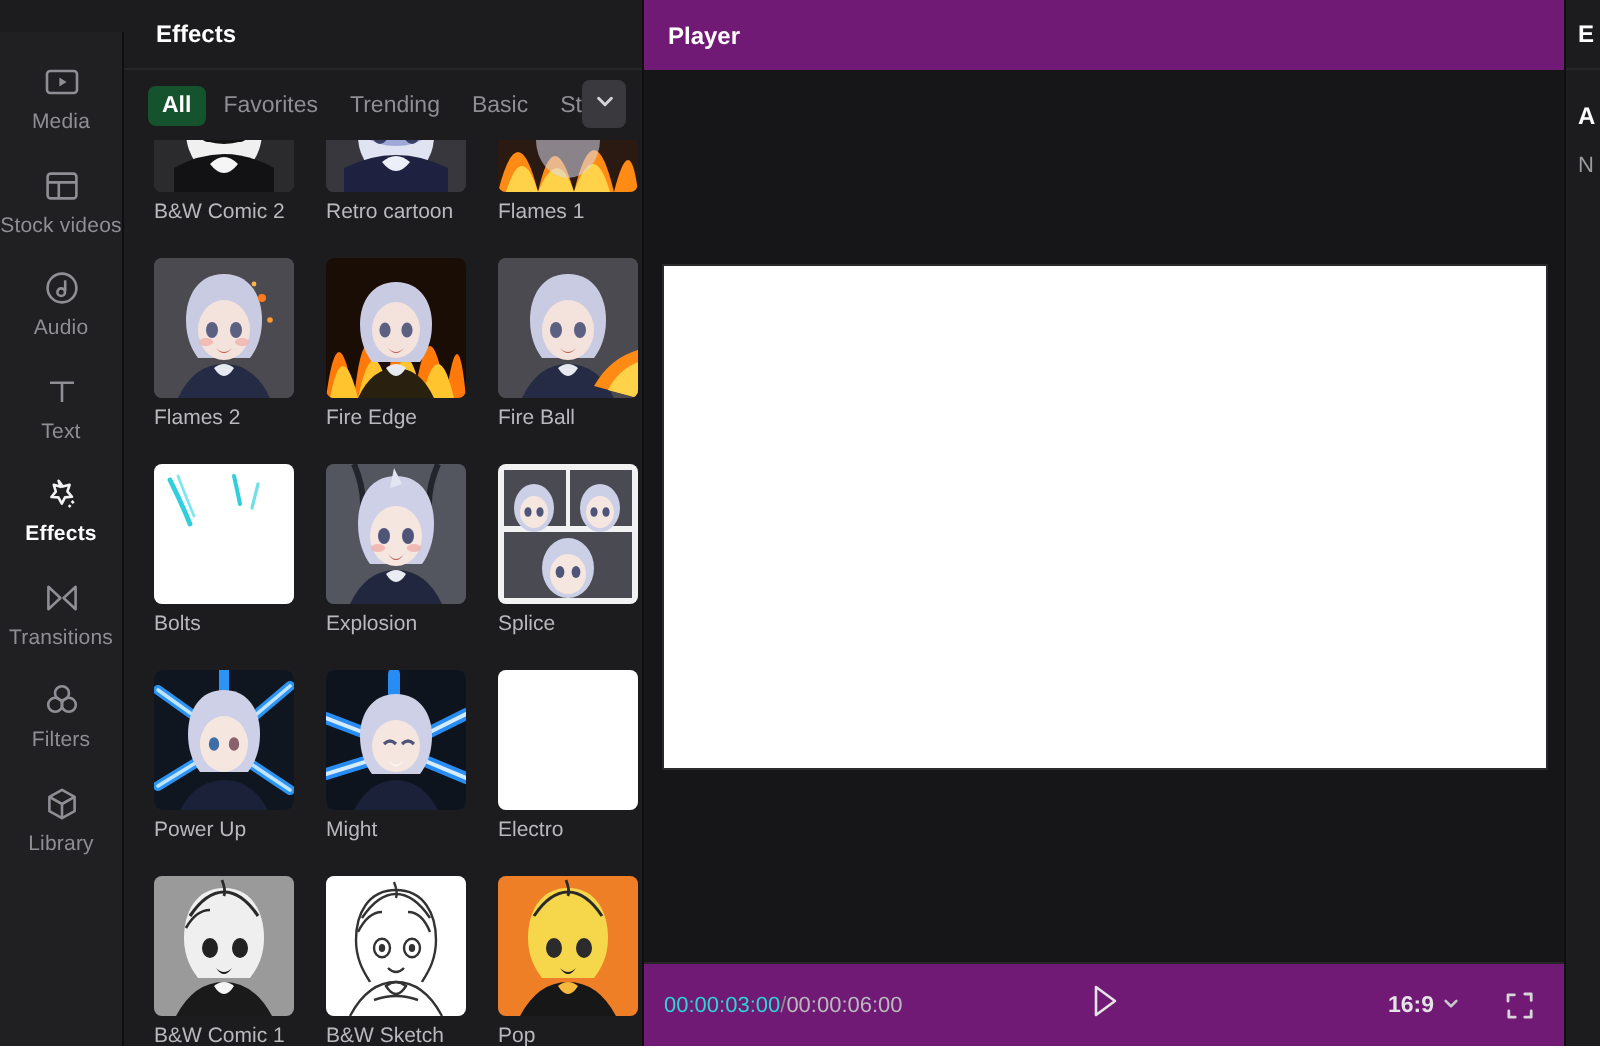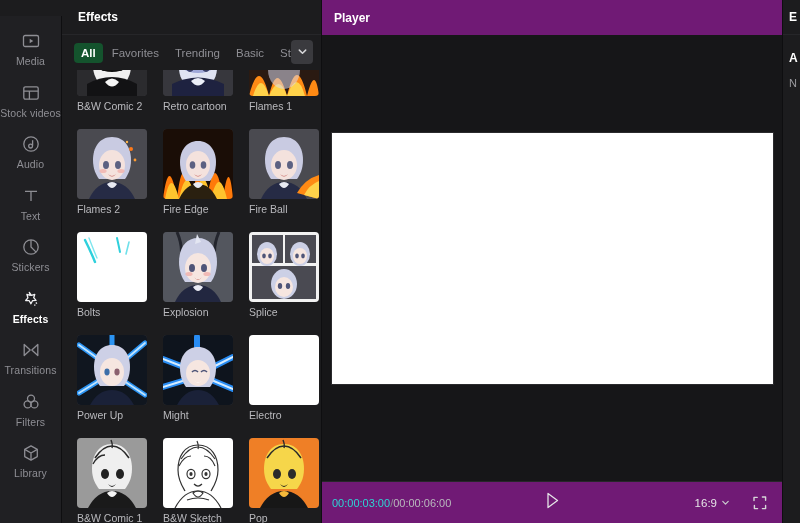--- a/index.html
+++ b/index.html
@@ -170,21 +170,21 @@
     display: flex; align-items: center; justify-content: center;
     cursor: pointer;
   }
   .play-btn svg { width: 15px; height: 17px; color: #e4e4e6; }
   .right-ctrls {
     margin-left: auto;
     display: flex; align-items: center; gap: 22px;
   }
   .ratio-btn {
     display: flex; align-items: center; gap: 4px;
-    font-size: 11.5px; color: #e4e4e6; font-weight: normal;
+    font-size: 11.5px; color: #e4e4e6; font-weight: bold;
     cursor: pointer; user-select: none;
   }
   .ratio-btn svg { width: 9px; height: 9px; color: #c9c9cd; }
   .fs-btn { width: 16px; height: 16px; cursor: pointer; }
   .fs-btn svg { width: 16px; height: 16px; color: #d6d6d8; }
 
   
   .right-panel {
     width: 17px; height: 523px;
     background: #1c1c1e;
@@ -248,29 +248,20 @@
 
     <div class="rail-item">
       <span class="rail-ico">
         <svg viewBox="0 0 20 20" fill="none" stroke="currentColor" stroke-width="1.3">
           <path d="M4 5.4h12M10 5.4v9.6"></path>
         </svg>
       </span>
       <span class="rail-label">Text</span>
     </div>
 
-    <div class="rail-item">
-      <span class="rail-ico">
-        <svg viewBox="0 0 20 20" fill="none" stroke="currentColor" stroke-width="1.3">
-          <circle cx="10" cy="10" r="7.2"></circle>
-          <path d="M10 2.9v7.1l5.1 5.1"></path>
-        </svg>
-      </span>
-      <span class="rail-label">Stickers</span>
-    </div>
 
     <div class="rail-item active">
       <span class="rail-ico">
         <svg viewBox="0 0 20 20" fill="none" stroke="currentColor" stroke-width="1.3" stroke-linejoin="round">
           <path d="M8.3 3.4l2.1 2.9 3.4-.9-1.1 3.3 2.3 2.7-3.5.3-1.6 3.1-1.7-3.1-3.5-.2 2.2-2.7-1-3.4 3.4 1z"></path>
           <path d="M14.8 13.5l1.1 1.1M13.4 15.6l.9.9"></path>
         </svg>
       </span>
       <span class="rail-label">Effects</span>
     </div>

